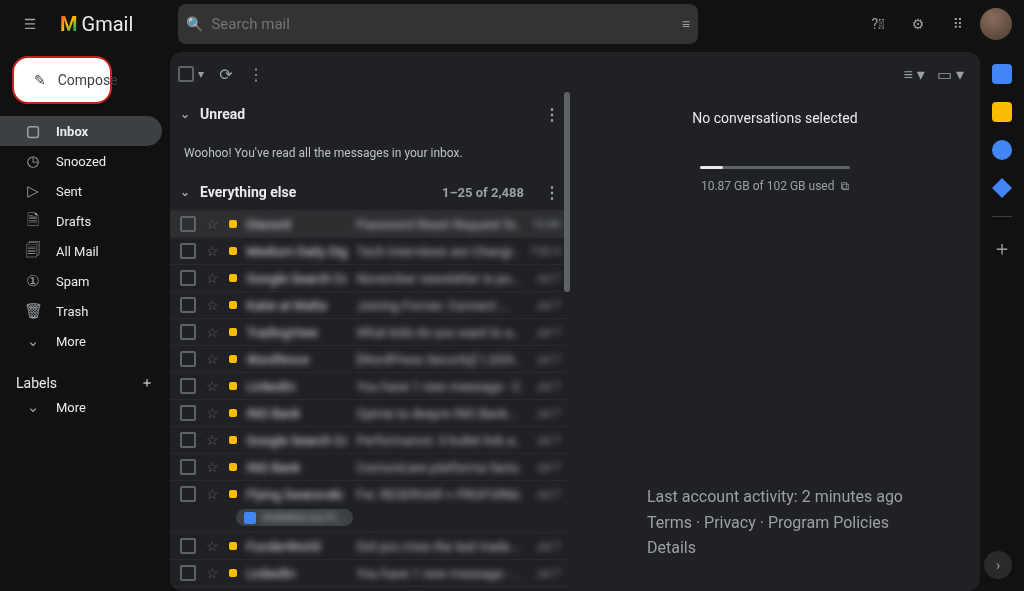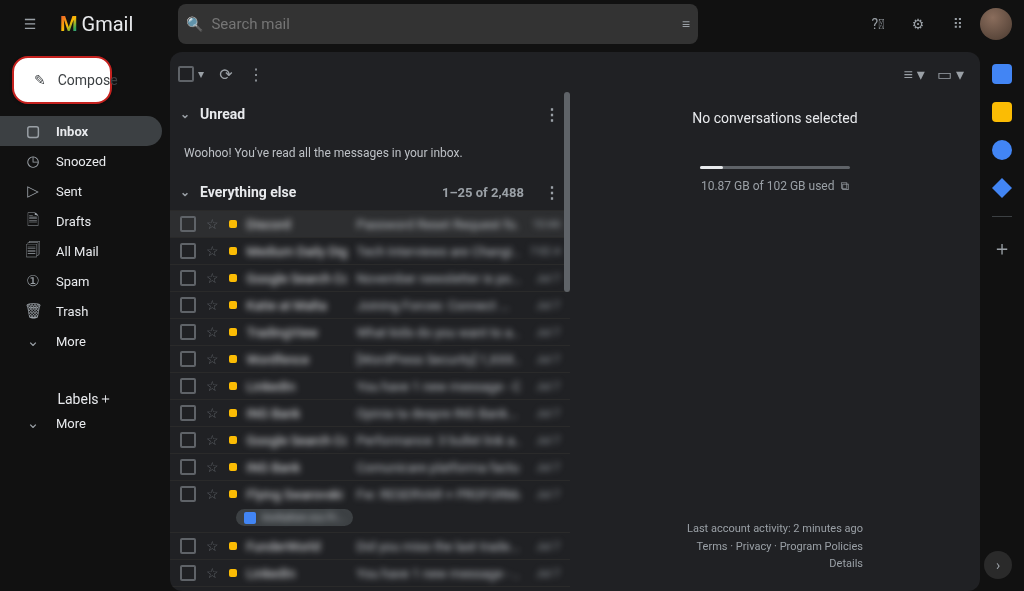--- a/index.html
+++ b/index.html
@@ -11,21 +11,21 @@
 .search{flex:1;max-width:520px;height:40px;background:#333;border-radius:8px;display:flex;align-items:center;padding:0 8px;gap:8px;color:#9aa0a6}
 .search input{flex:1;background:none;border:none;outline:none;color:#e8eaed;font-size:15px}
 .hdr-right{display:flex;align-items:center;gap:4px;margin-left:auto}
 .avatar{width:32px;height:32px;border-radius:50%;background:radial-gradient(circle at 40% 30%,#8a6d5c,#4a3a30)}
 .body{display:flex;height:543px}
 .sidebar{width:170px;padding:8px 8px 0 12px}
 .compose{background:#fff;color:#3c4043;border-radius:16px;height:48px;display:flex;align-items:center;gap:12px;padding:0 20px;cursor:pointer;box-shadow:0 1px 3px rgba(0,0,0,.3);border:2px solid #c5221f;margin-bottom:12px;width:100px}
 .nav-item{display:flex;align-items:center;gap:14px;height:30px;padding:0 12px;border-radius:0 15px 15px 0;cursor:pointer;color:#e8eaed;font-size:13px;margin-left:-12px;padding-left:24px}
 .nav-item.active{background:#3c4043;font-weight:700}
 .nav-icon{width:18px;color:#9aa0a6;font-size:15px;text-align:center}
-.labels-hdr{display:flex;align-items:center;justify-content:center;margin-top:34px;padding:0 8px 0 4px;font-size:14px;color:#e8eaed}
+.labels-hdr{display:flex;align-items:center;justify-content:space-between;margin-top:18px;padding:0 8px 0 4px;font-size:14px;color:#e8eaed}
 .main{flex:1;display:flex;min-width:0}
 .list-pane{width:400px;background:#202124;border-radius:12px 0 0 12px;margin-top:4px;display:flex;flex-direction:column;overflow:hidden}
 .list-toolbar{display:flex;align-items:center;gap:4px;height:44px;padding:0 8px}
 .chk{width:16px;height:16px;border:2px solid #5f6368;border-radius:2px}
 .section-hdr{display:flex;align-items:center;height:36px;padding:0 10px;gap:10px;font-weight:700;color:#e8eaed}
 .chev{color:#9aa0a6;font-size:12px}
 .unread-msg{text-align:left;padding:14px;color:#bdc1c6;font-size:12px}
 .range{margin-left:auto;font-size:13px;color:#9aa0a6}
 .rows{overflow-y:auto;flex:1}
 .row{display:flex;align-items:center;height:27px;padding:0 10px;gap:10px;border-top:1px solid #2a2a2a;font-size:13px}
@@ -34,21 +34,21 @@
 .blur{filter:blur(3px);color:#bdc1c6;white-space:nowrap;overflow:hidden}
 .sender{width:100px;color:#e8eaed}
 .subject{flex:1;color:#bdc1c6}
 .date{width:30px;text-align:right;font-size:11px;color:#9aa0a6}
 .reading{flex:1;background:#202124;border-radius:0 12px 12px 0;margin-top:4px;display:flex;flex-direction:column;align-items:center;position:relative}
 .view-toolbar{align-self:stretch;display:flex;justify-content:flex-end;gap:12px;height:44px;align-items:center;padding:0 16px;color:#9aa0a6;font-size:16px}
 .no-conv{margin-top:14px;color:#e8eaed}
 .storage-bar{width:150px;height:3px;background:#5f6368;border-radius:2px;margin-top:40px;position:relative}
 .storage-fill{width:15%;height:100%;background:#e8eaed;border-radius:2px}
 .storage-txt{font-size:12px;color:#9aa0a6;margin-top:10px;display:flex;gap:6px;align-items:center}
-.footer{position:absolute;bottom:18px;text-align:right;font-size:11px;color:#9aa0a6;line-height:1.6}
+.footer{position:absolute;bottom:30px;text-align:left;font-size:16px;color:#9aa0a6;line-height:1.6}
 .footer a{color:#9aa0a6}
 .right-rail{width:44px;display:flex;flex-direction:column;align-items:center;gap:18px;padding-top:16px}
 .rail-icon{width:20px;height:20px;border-radius:4px}
 .rail-expand{position:absolute;bottom:12px;right:12px;color:#9aa0a6;width:28px;height:28px;border-radius:50%;display:flex;align-items:center;justify-content:center;background:#2a2a2a;cursor:pointer}
 .scrollbar{position:absolute;right:0;top:40px;width:6px;height:200px;background:#5f6368;border-radius:3px}
 .menu-dots{color:#9aa0a6;font-size:16px}
 .attach-row{display:flex;align-items:center;gap:6px;padding:2px 10px 6px 66px;font-size:11px}
 .attach-chip{background:#3c4043;border-radius:10px;padding:2px 8px;display:flex;align-items:center;gap:6px}
 </style>
 </head>

